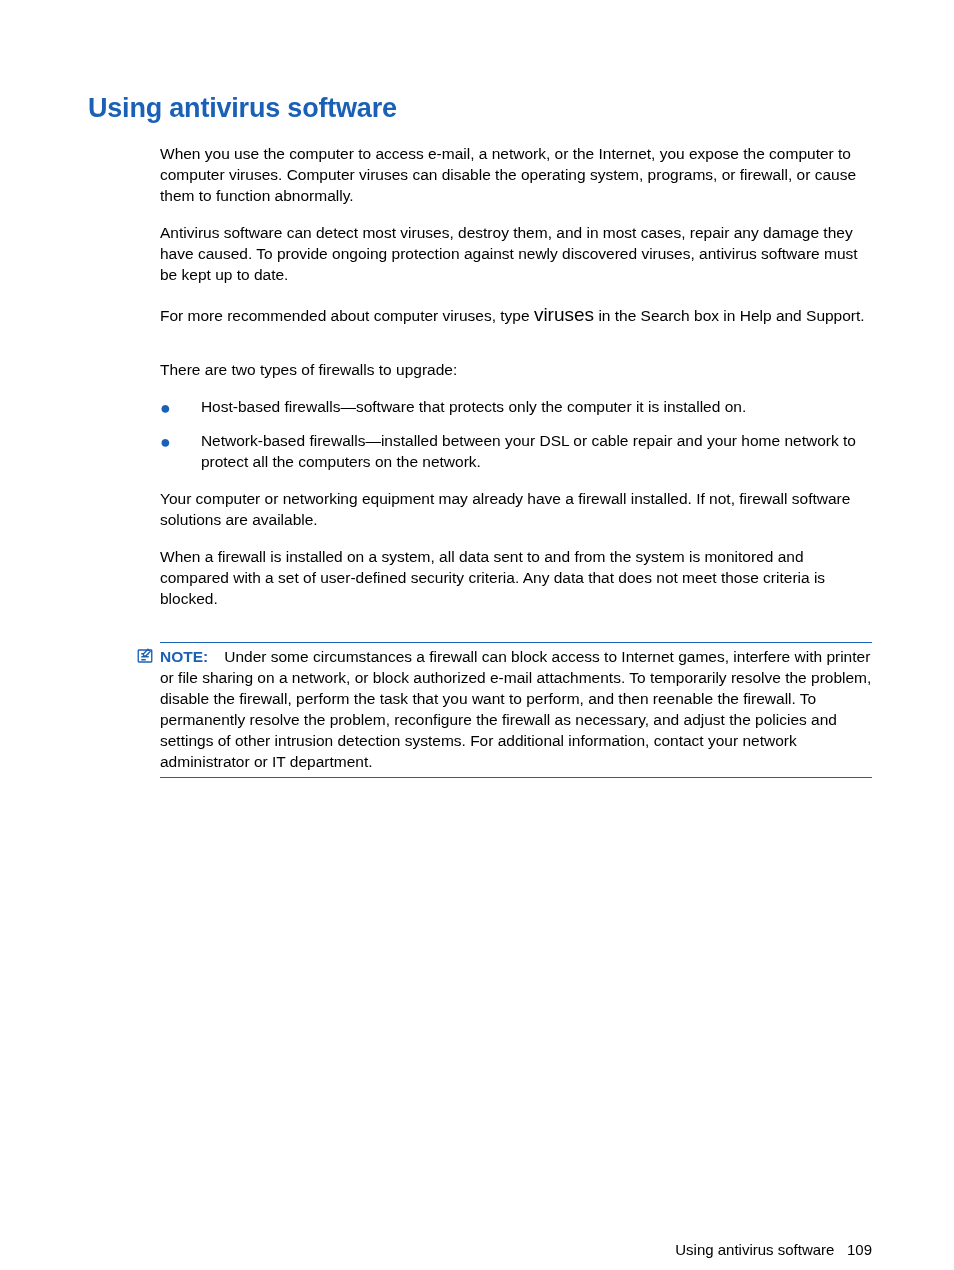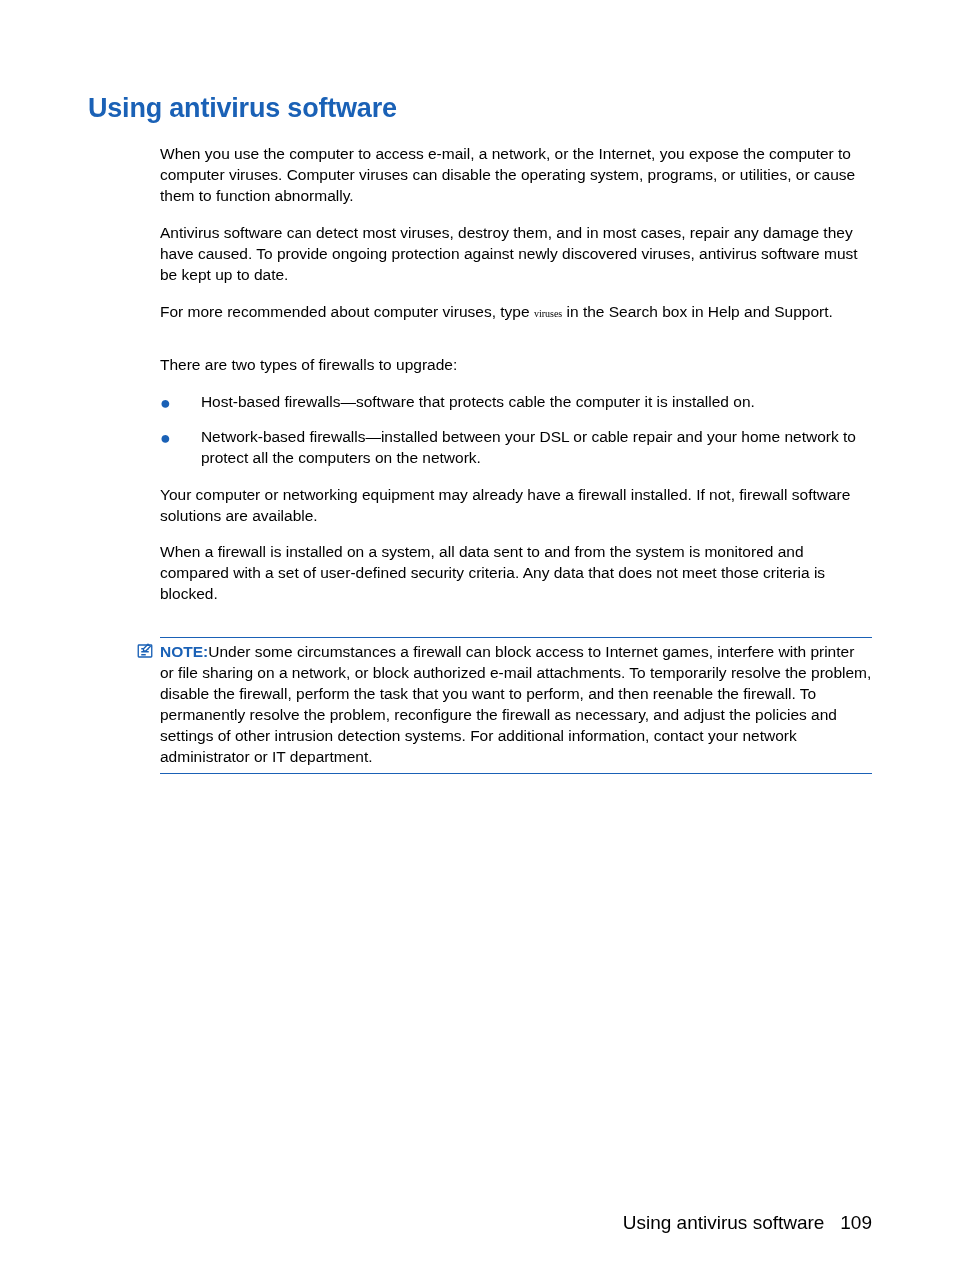--- a/index.html
+++ b/index.html
@@ -23,22 +23,22 @@
     letter-spacing: -0.2px;
   }
   .section-body {
     margin-left: 72px;
     margin-bottom: 32px;
   }
   .para {
     margin: 0 0 16px 0;
   }
   code.mono {
-    font-family: Liberation Serif, serif;
-    font-size: 10px;
+    font-family: Liberation Sans, sans-serif;
+    font-size: 19px;
   }
   ul.bullets {
     margin: 0 0 16px 0;
     padding: 0;
     list-style: none;
   }
   ul.bullets li {
     display: flex;
     align-items: flex-start;
     margin-bottom: 14px;
@@ -67,57 +67,58 @@
     margin-top: 4px;
   }
   .note-icon {
     color: #1a61b6;
     margin-right: 6px;
     flex-shrink: 0;
   }
   .note-label {
     color: #1a61b6;
     font-weight: bold;
+    margin-right: 16px;
   }
   .note-body {
     flex: 1;
     padding-bottom: 5px;
   }
   .note-bottom-rule {
     border-bottom: 1px solid #1a61b6;
     margin-left: 24px;
   }
   .footer {
     position: absolute;
-    top: 1210px;
+    top: 1240px;
     right: 82px;
-    font-size: 19px;
+    font-size: 15px;
     margin-left: 32px;
   }
 </style>
 </head>
 <body>
 
 <div class="page">
 
   <h2>Using antivirus software</h2>
   <div class="section-body">
-    <p class="para">When you use the computer to access e-mail, a network, or the Internet, you expose the computer to computer viruses. Computer viruses can disable the operating system, programs, or utilities, or cause them to function abnormally.</p>
+    <p class="para">When you use the computer to access e-mail, a network, or the Internet, you expose the computer to computer viruses. Computer viruses can disable the operating system, programs, or firewall, or cause them to function abnormally.</p>
     <p class="para">Antivirus software can detect most viruses, destroy them, and in most cases, repair any damage they have caused. To provide ongoing protection against newly discovered viruses, antivirus software must be kept up to date.</p>
     <p class="para">
       <span>For more recommended about computer viruses, type </span><code class="mono">viruses</code><span> in the Search box in Help and Support.</span>
     </p>
   </div>
 
   <div class="section-body">
     <p class="para">There are two types of firewalls to upgrade:</p>
     <ul class="bullets">
       <li>
         <span class="bullet-dot">●</span>
-        <span class="bullet-text">Host-based firewalls—software that protects cable the computer it is installed on.</span>
+        <span class="bullet-text">Host-based firewalls—software that protects only the computer it is installed on.</span>
       </li>
       <li>
         <span class="bullet-dot">●</span>
         <span class="bullet-text">Network-based firewalls—installed between your DSL or cable repair and your home network to protect all the computers on the network.</span>
       </li>
     </ul>
     <p class="para">Your computer or networking equipment may already have a firewall installed. If not, firewall software solutions are available.</p>
     <p class="para">When a firewall is installed on a system, all data sent to and from the system is monitored and compared with a set of user-defined security criteria. Any data that does not meet those criteria is blocked.</p>
   </div>
 

